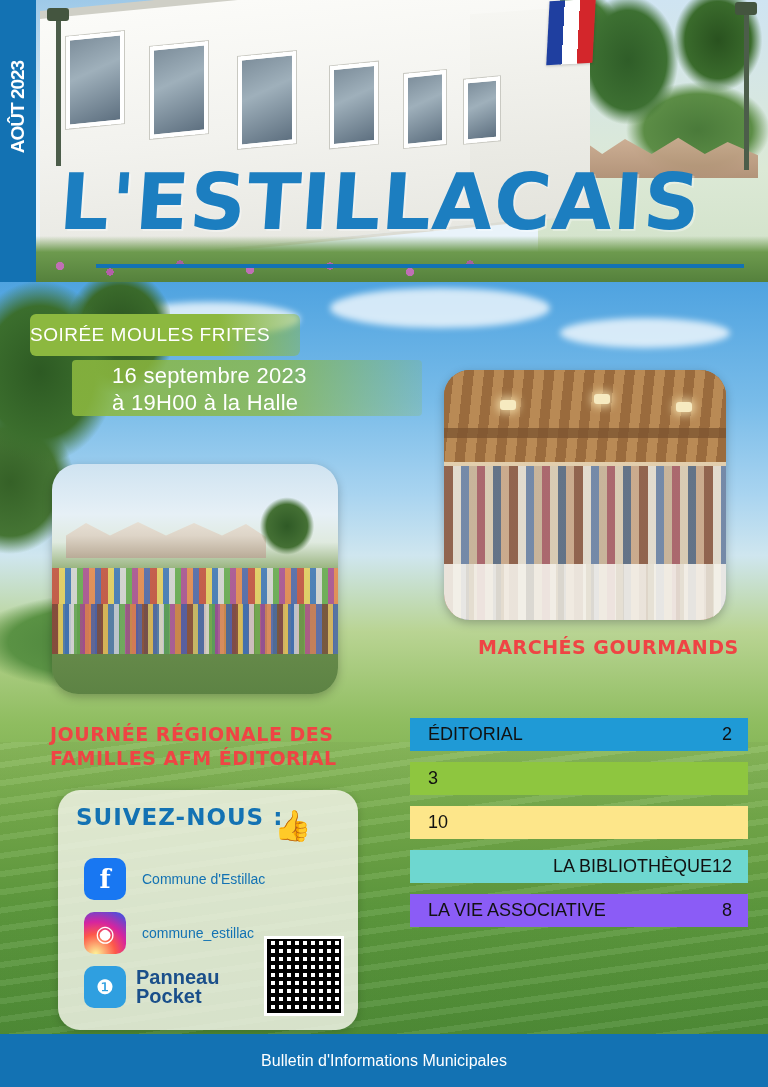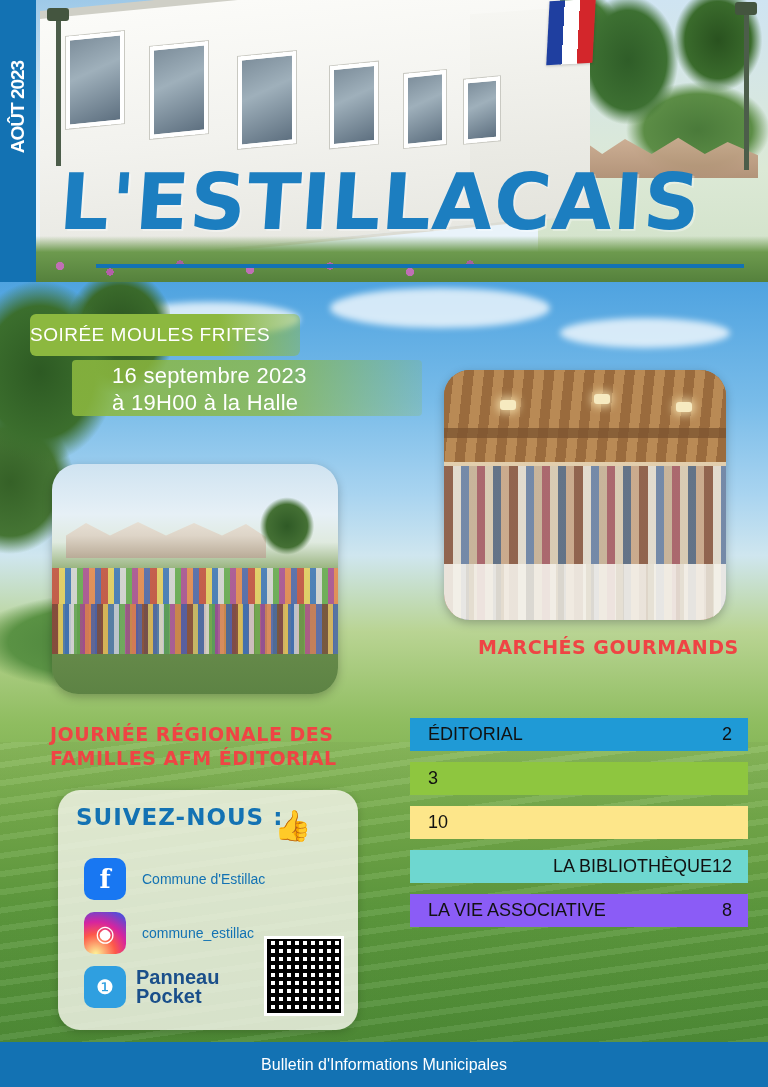--- a/index.html
+++ b/index.html
@@ -305,21 +305,21 @@
     background-color: #fff;
     background-image:
       repeating-linear-gradient(90deg, #000 0 4px, #fff 4px 8px),
       repeating-linear-gradient(0deg, #000 0 4px, #fff 4px 8px);
     background-blend-mode: multiply;
     border: 3px solid #fff;
   }
 
   
   .footer {
-    position: absolute; left: 0; bottom: 0; width: 768px; height: 45px;
+    position: absolute; left: 0; bottom: 0; width: 768px; height: 53px;
     background: #1372b3;
     display: flex; align-items: center; justify-content: center;
     color: #fff; font-size: 16px;
   }
 </style>
 </head>
 <body>
 
 <div class="page">
 

